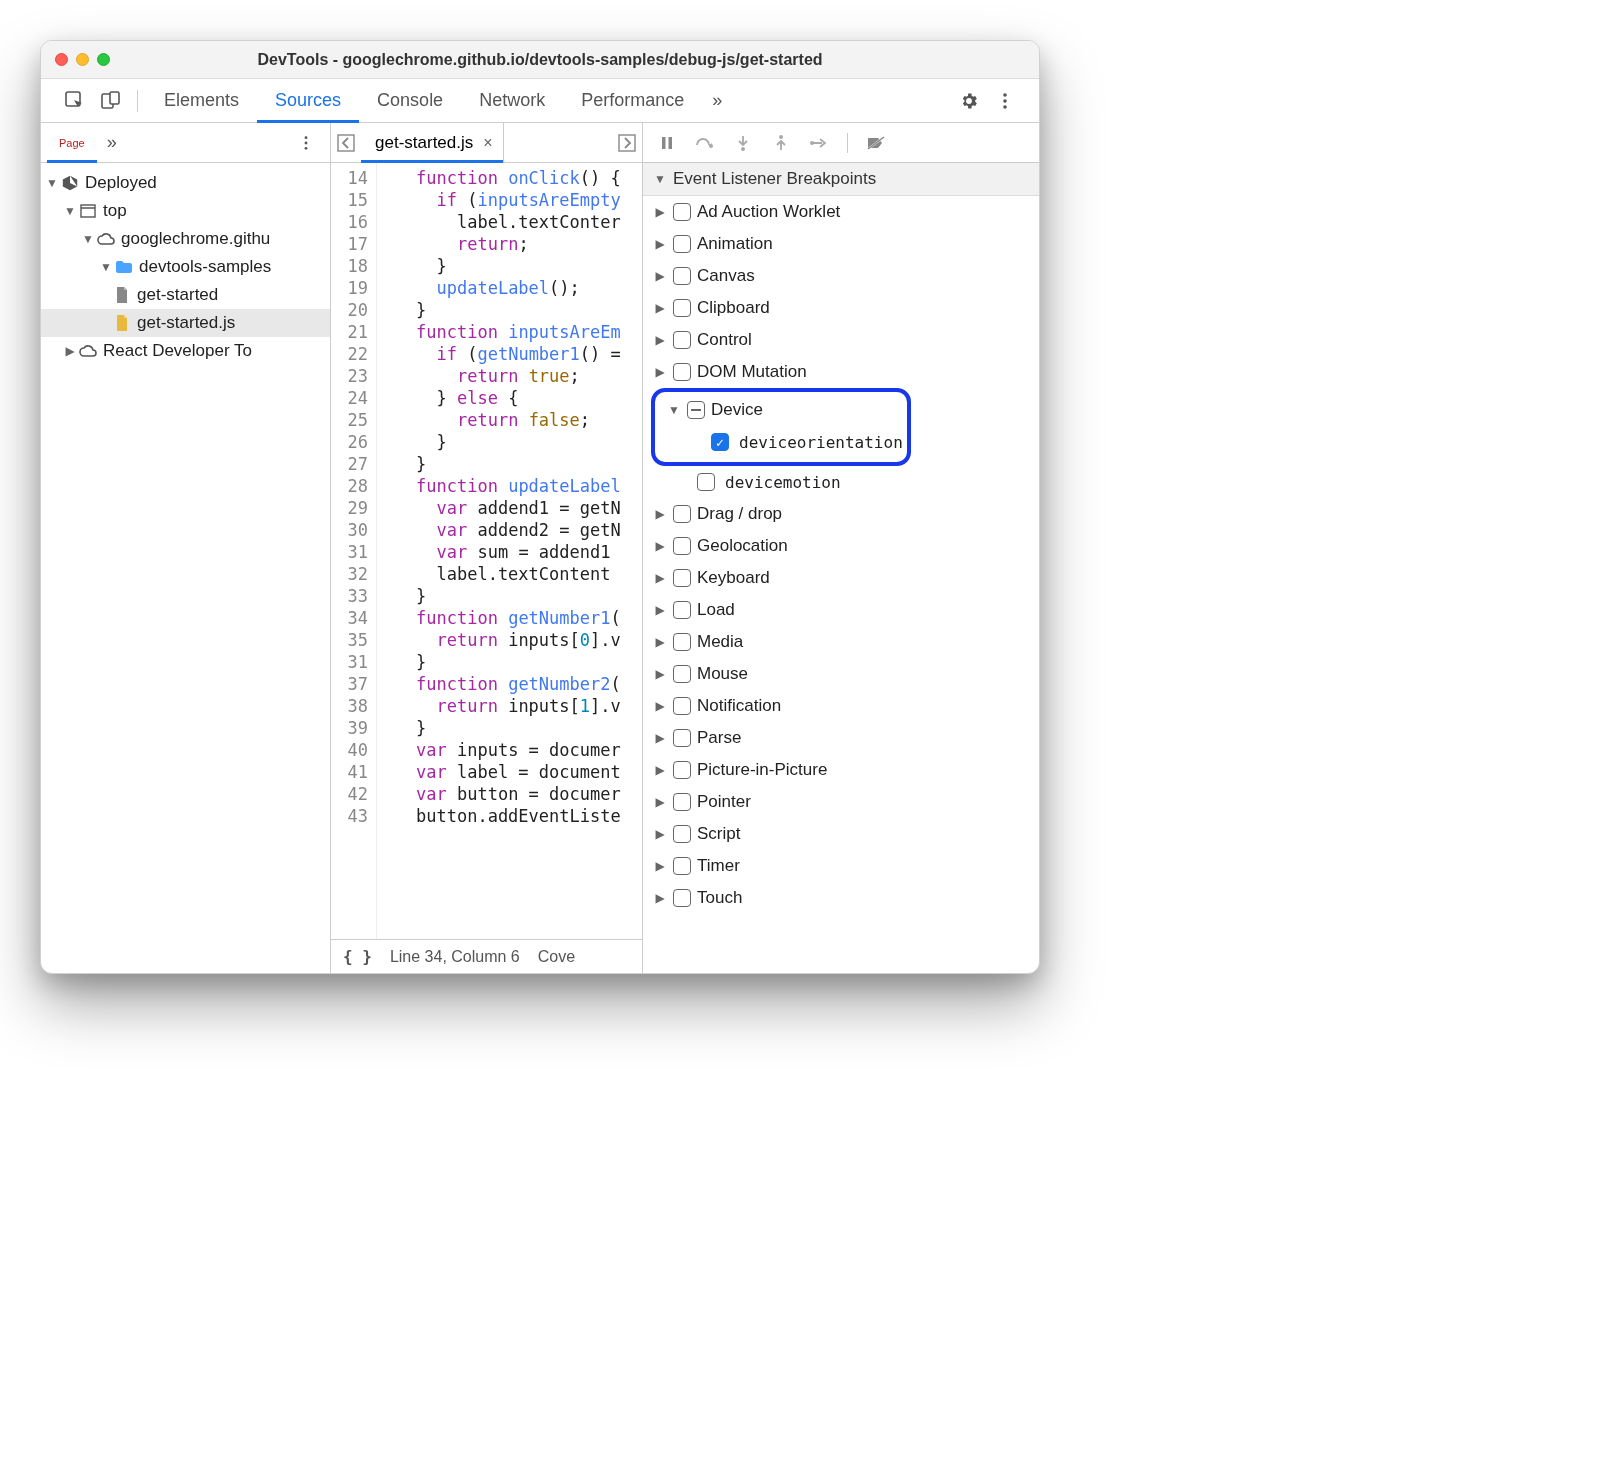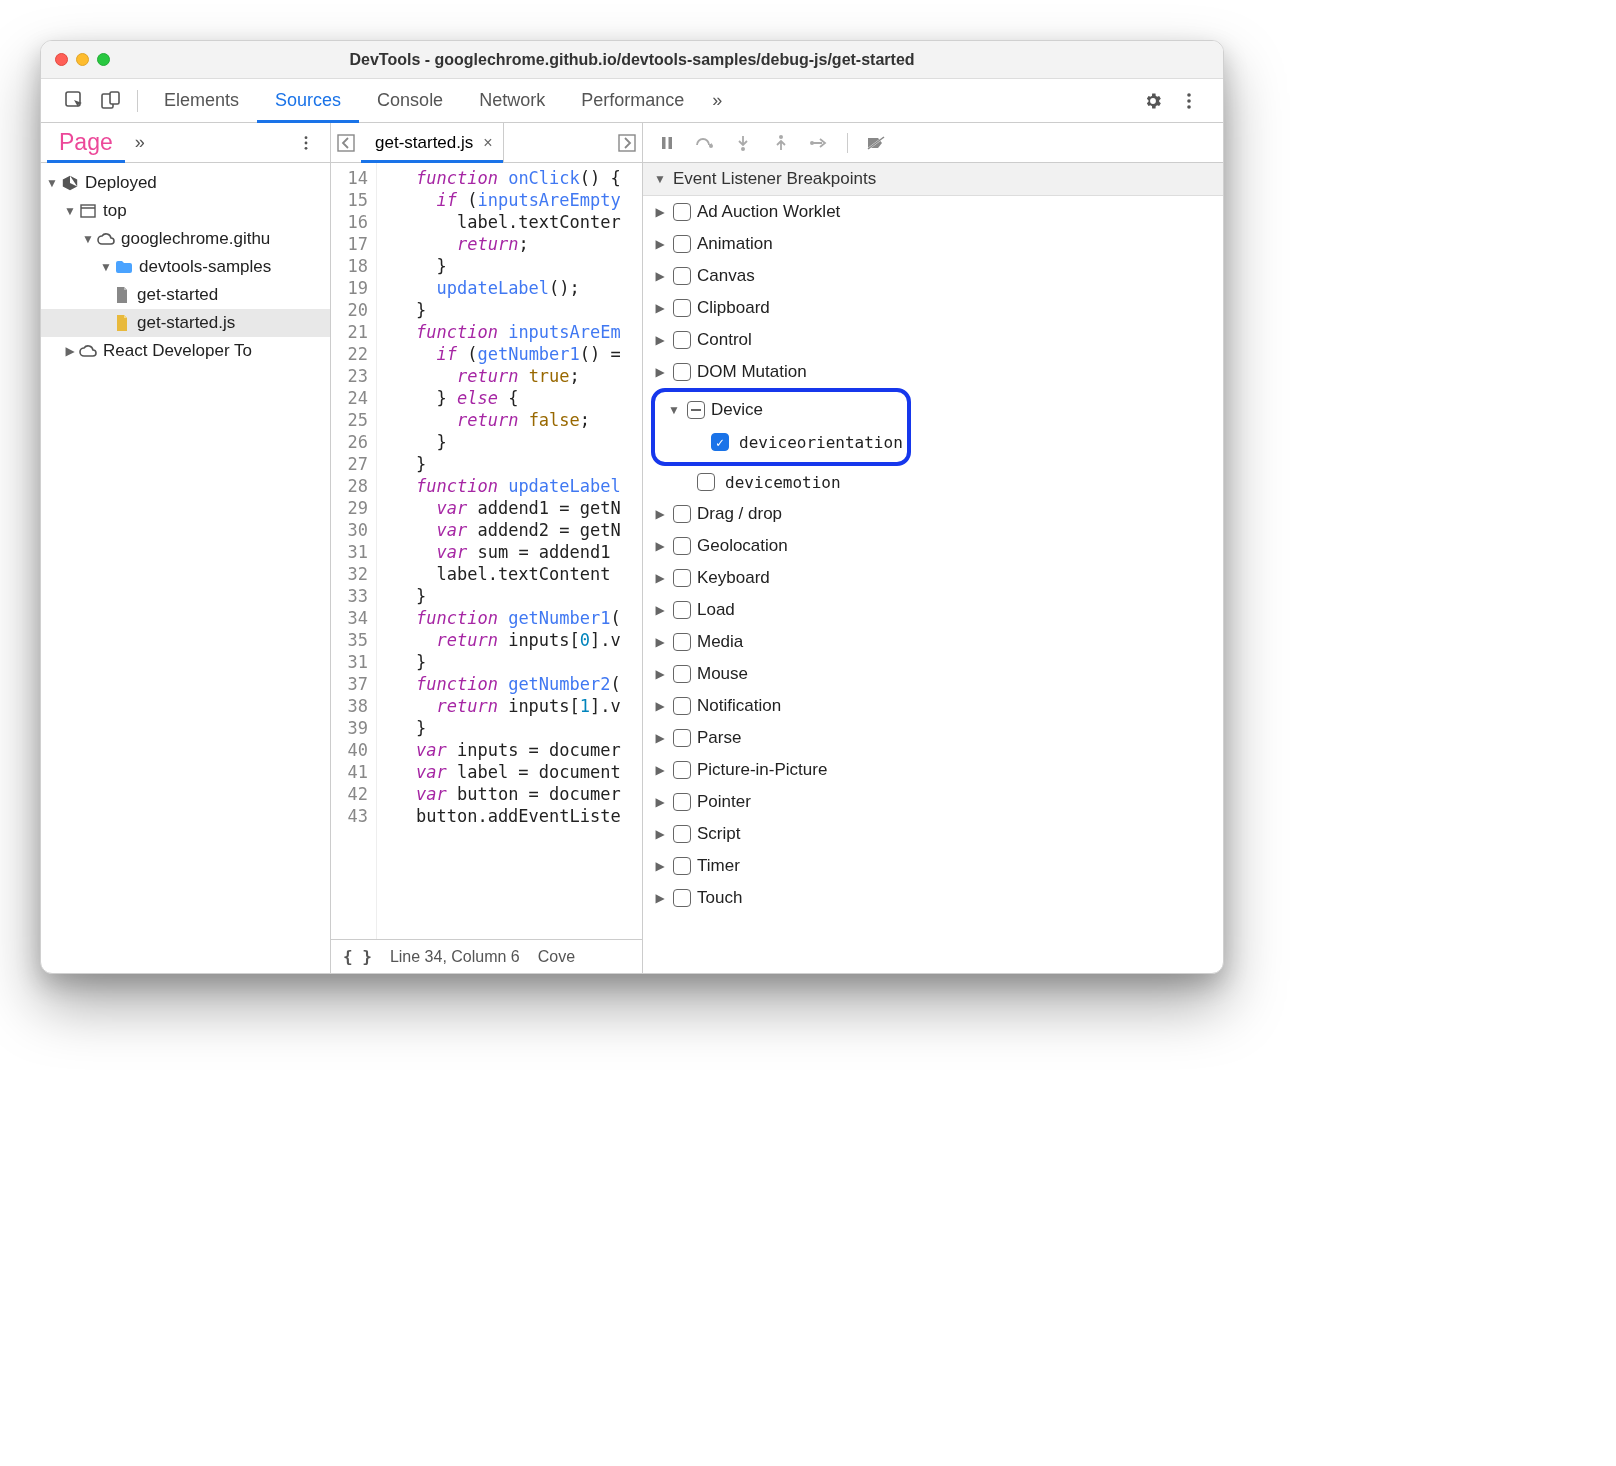--- a/index.html
+++ b/index.html
@@ -7,21 +7,21 @@
     font-family: -apple-system, "Helvetica Neue", Arial, sans-serif;
     background: #fff;
     width: 1616px;
     height: 1466px;
     display: flex;
     align-items: flex-start;
     justify-content: flex-start;
     padding: 40px;
   }
   .window {
-    width: 1184px;
+    width: 1000px;
     background: #fff;
     border-radius: 12px;
     box-shadow: 0 30px 60px rgba(0,0,0,0.35), 0 10px 25px rgba(0,0,0,0.2);
     overflow: hidden;
     border: 1px solid #d0d0d0;
     position: relative;
   }
   
   .titlebar {
     height: 38px;
@@ -51,41 +51,41 @@
   .tb-sep { width:1px; height:22px; background:#ccc; margin:0 8px; }
   .tab { padding: 0 18px; height:44px; display:flex; align-items:center; color:#555; cursor:default; }
   .tab.active { color:#1a73e8; box-shadow: inset 0 -3px 0 #1a73e8; }
   .spacer { flex: 1; }
   .chev { font-size: 18px; color:#555; padding:0 10px; }
   
   .workspace { display:flex; height: 850px; }
   
   .nav-pane { width: 290px; border-right:1px solid #ccc; display:flex; flex-direction:column; }
   .nav-tabs { height:40px; border-bottom:1px solid #ccc; display:flex; align-items:center; padding:0 6px; }
-  .nav-tab { padding: 0 12px; height:40px; display:flex; align-items:center; color:#ec4899; box-shadow: inset 0 -3px 0 #1a73e8; font-size:23px;}
+  .nav-tab { padding: 0 12px; height:40px; display:flex; align-items:center; color:#b91c1c; box-shadow: inset 0 -3px 0 #1a73e8; font-size:11px;}
   .nav-more { padding:0 10px; color:#555; font-size:18px; }
   .tree { padding: 6px 0; font-size:17px; color:#222; overflow:hidden; white-space:nowrap;}
   .tree-row { display:flex; align-items:center; height:28px; padding-left:4px; }
   .twist { width:14px; display:inline-flex; justify-content:center; color:#666; font-size:12px;}
   .icon-slot { width:22px; display:inline-flex; align-items:center; justify-content:center; margin-right:4px;}
   .tree-row.selected { background:#e8e8e8; }
   .ind1{padding-left:4px;} .ind2{padding-left:22px;} .ind3{padding-left:40px;} .ind4{padding-left:58px;} .ind5{padding-left:56px;}
 
   
   .editor-pane { flex:0 0 312px; border-right:1px solid #ccc; display:flex; flex-direction:column; overflow:hidden;}
   .editor-tabs { height:40px; border-bottom:1px solid #ccc; display:flex; align-items:center; font-size:17px; }
   .ed-nav { width:30px; display:flex; align-items:center; justify-content:center; color:#555; }
   .ed-tab { padding:0 10px 0 14px; height:40px; display:flex; align-items:center; border-right:1px solid #ccc; gap:10px; box-shadow: inset 0 -3px 0 #1a73e8; }
   .ed-close { color:#666; font-size:16px; }
   .code { flex:1; display:flex; font-family: Menlo, Consolas, monospace; font-size:17px; overflow:hidden; line-height:22px;gap:33px;}
   .gutter { width:46px; text-align:right; color:#888; padding:4px 8px 4px 0; background:#fff; border-right:1px solid #eee;}
   .gutter div{height:22px;}
   .src { padding:4px 0 4px 6px; white-space:pre; color:#222;}
   .src div{height:22px;}
-  .kw{color:#a626a4;font-style:italic;} .fn{color:#4078f2;} .str,.num{color:#0184bc;} .lit{color:#986801;margin-top:21px;}
+  .kw{color:#a626a4;} .fn{color:#4078f2;} .str,.num{color:#0184bc;} .lit{color:#986801;margin-top:21px;}
   .statusbar { height:34px; border-top:1px solid #ccc; display:flex; align-items:center; gap:18px; padding:0 12px; color:#555; font-size:16px;}
   .pretty { font-family:Menlo,monospace; font-weight:600;}
 
   
   .debug-pane { flex:1; display:flex; flex-direction:column; overflow:hidden; }
   .dbg-toolbar { height:40px; border-bottom:1px solid #ccc; display:flex; align-items:center; gap:14px; padding:0 12px; color:#888; }
   .dbg-btn { width:24px; height:24px; display:flex; align-items:center; justify-content:center; }
   .dbg-sep { width:1px; height:20px; background:#ccc; margin:0 2px;}
   .section-header { background:#f1f1f1; border-bottom:1px solid #ddd; padding:6px 10px; font-size:17px; color:#333; display:flex; align-items:center; gap:6px;}
   .bp-list { font-size:17px; color:#222; }

